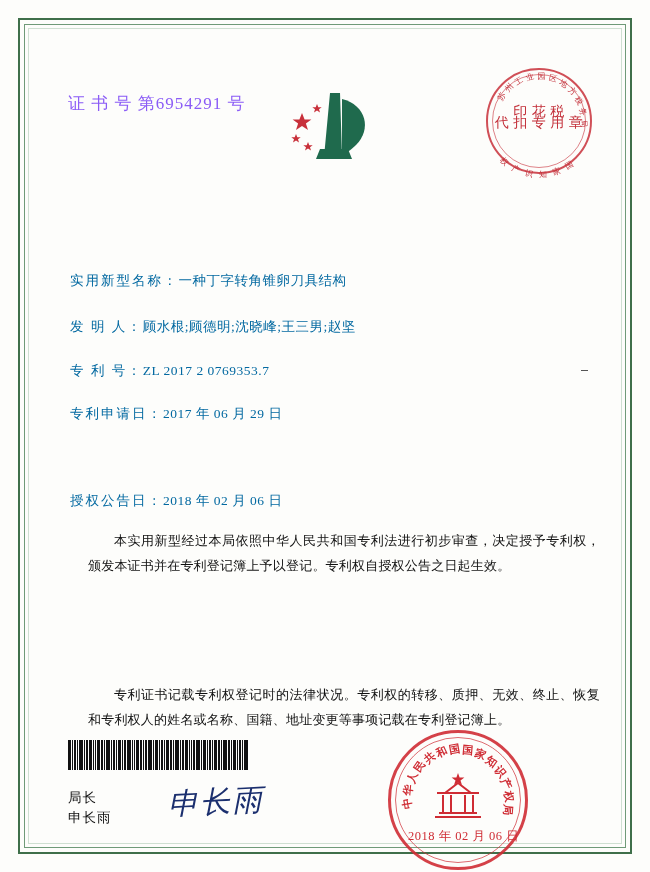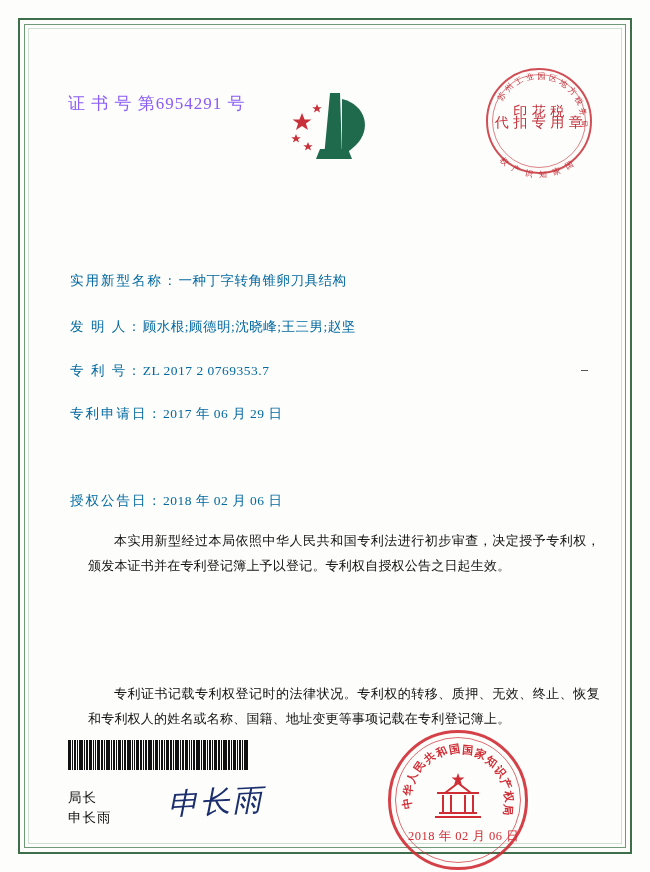--- a/index.html
+++ b/index.html
@@ -173,21 +173,21 @@
     font-size: 13px;
     line-height: 25px;
     text-indent: 26px;
     text-align: justify;
     color: #111;
     letter-spacing: .2px;
     margin-left: 20px;
   }
   .p1 { top: 488px; }
   .p2 { top: 565px; }
-  .p3 { top: 642px; font-family: Liberation Mono, monospace; }
+  .p3 { top: 642px; }
 
   
   .barcode {
     position: absolute;
     left: 28px;
     top: 700px;
     width: 208px;
     height: 30px;
     display: flex;
     align-items: flex-end;

